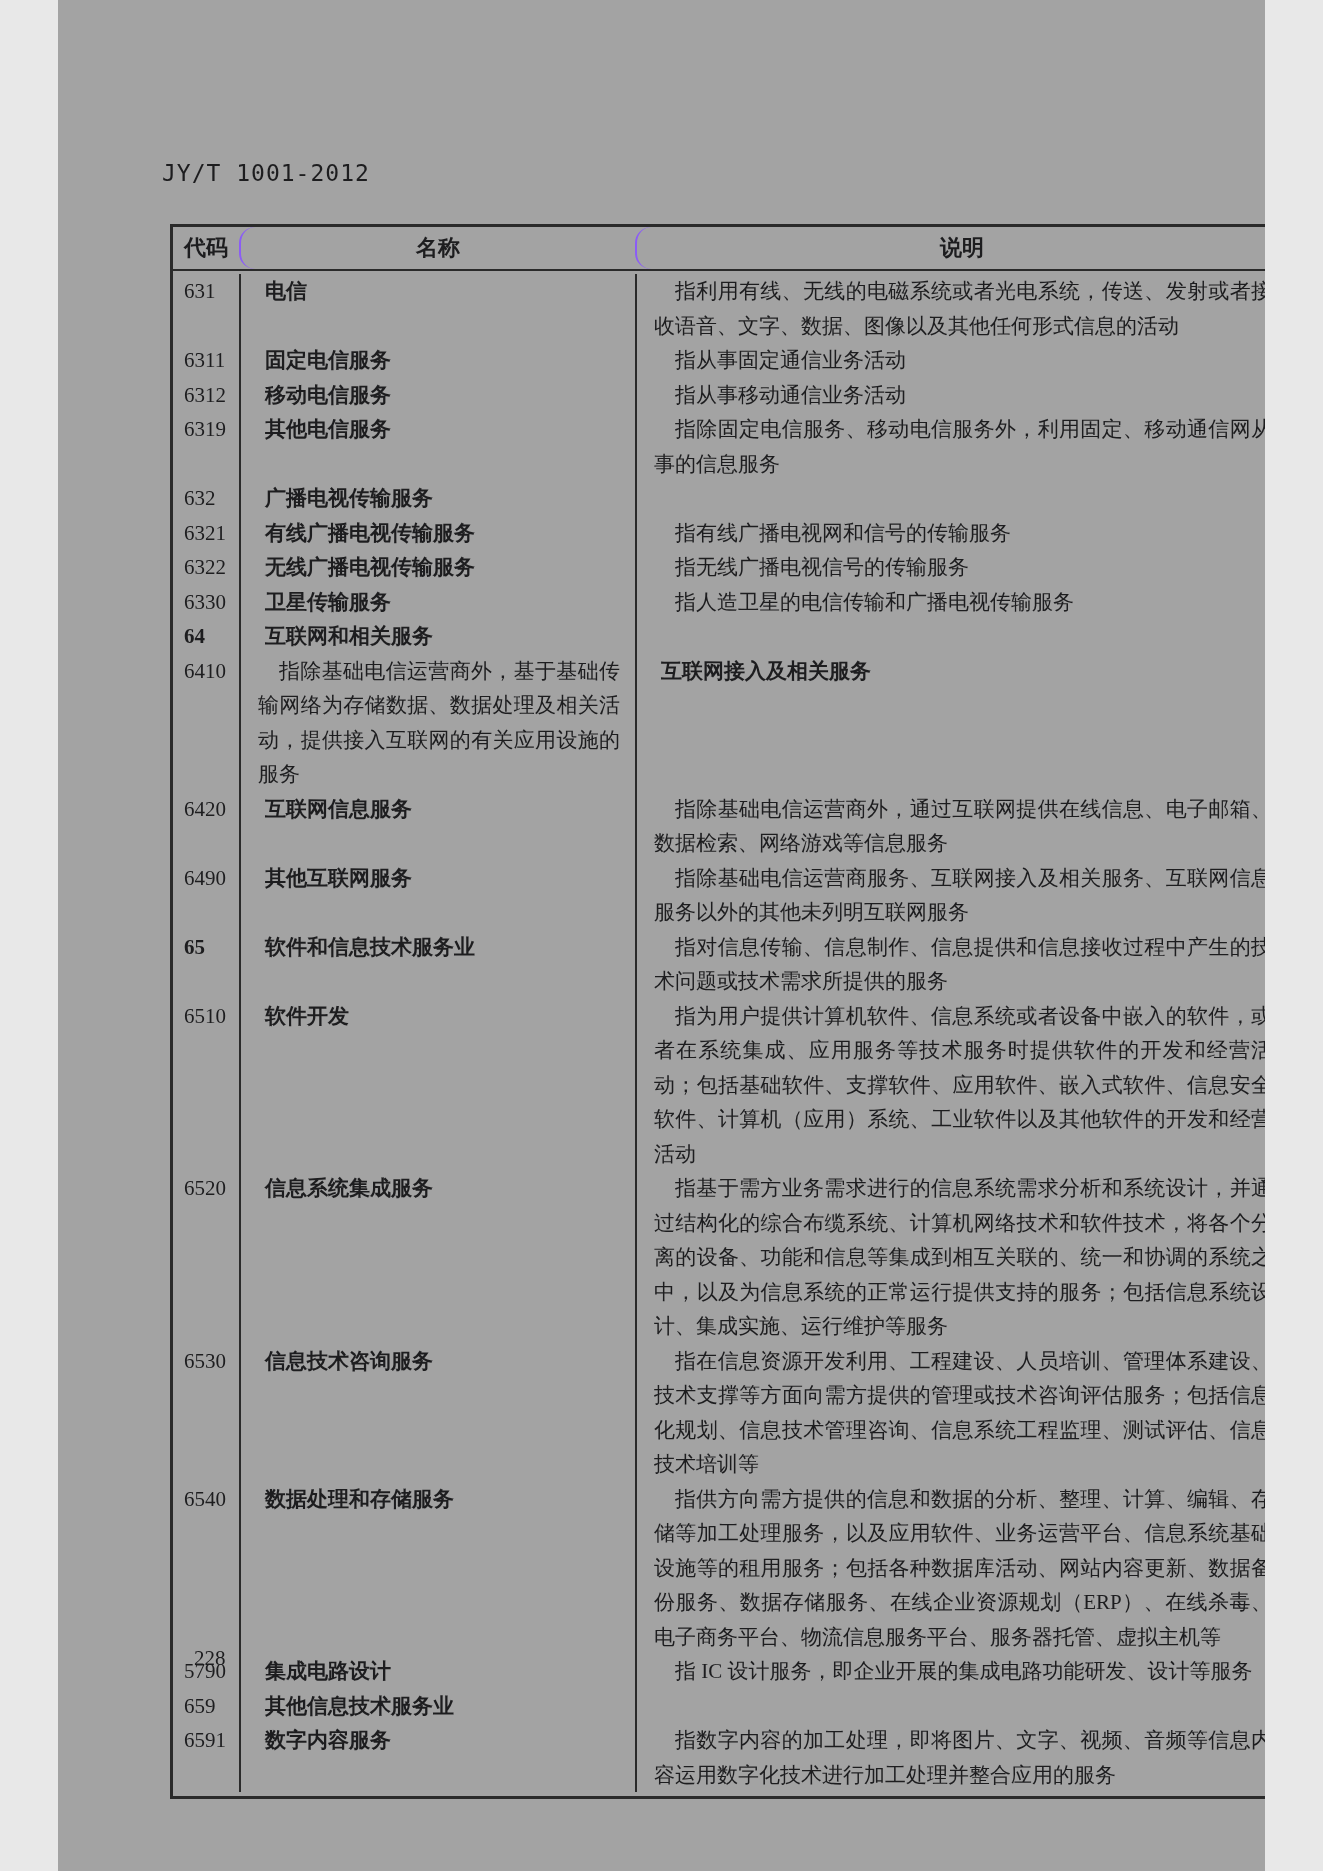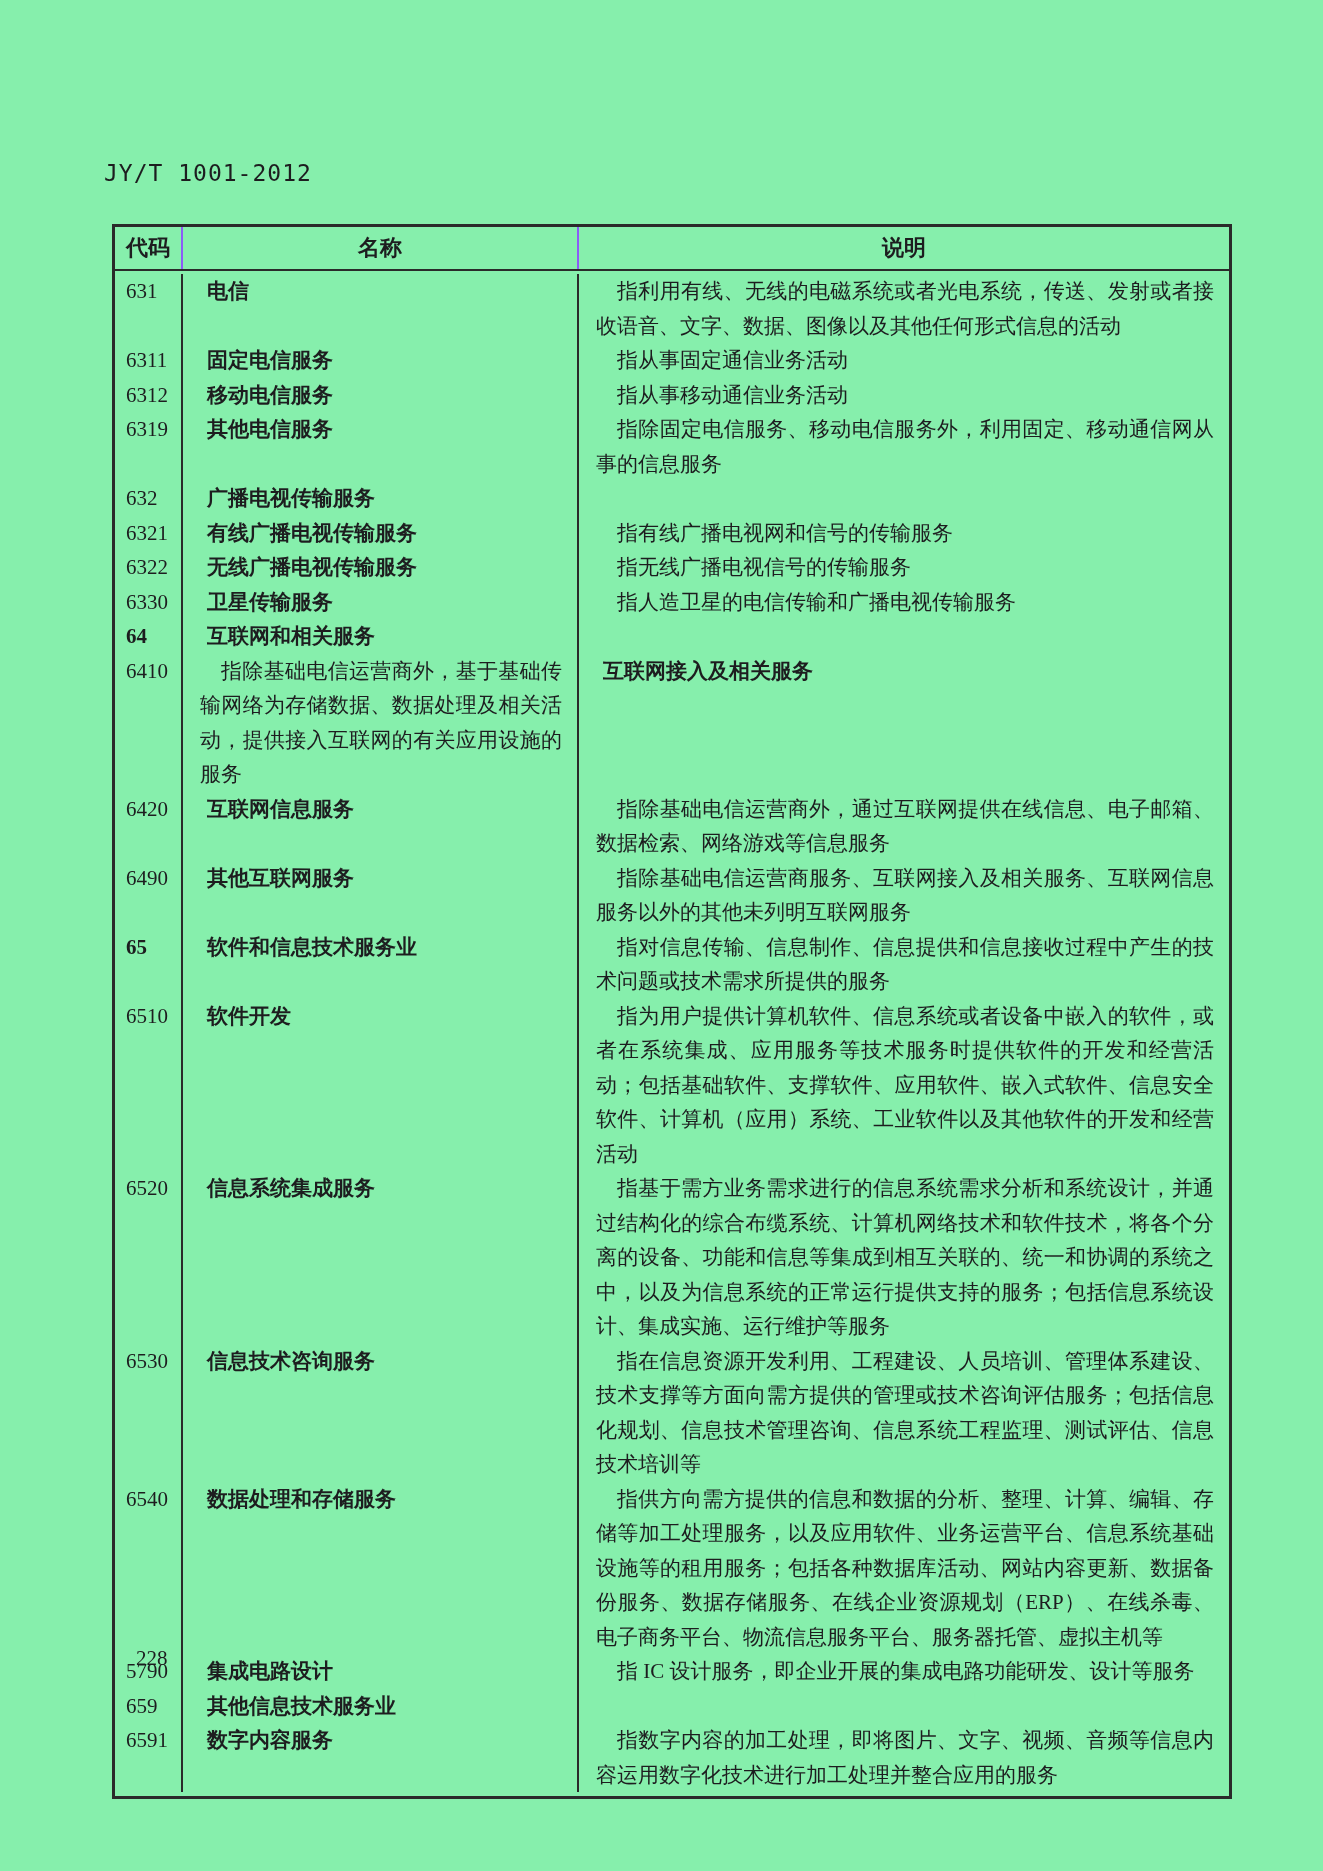--- a/index.html
+++ b/index.html
@@ -1,20 +1,20 @@
 <!DOCTYPE html>
 <html><head>
 <meta charset="utf-8">
 <style>
   html,body{margin:0;padding:0;background:#e8e8e8;}
   .page{
     position:relative;
-    width:1323px;height:1871px;
+    width:1207px;height:1871px;
     margin:0 auto;
-    background:#86efac;
+    background:#a3a3a3;
     font-family:"Liberation Serif","DejaVu Serif",serif;
     color:#1d1d1f;
     overflow:hidden;
   }
   .doc-number{
     position:absolute;
     left:104px;top:160px;
     font-family:"DejaVu Sans Mono",monospace;
     font-size:23px;
     letter-spacing:1px;
@@ -34,21 +34,21 @@
     border-bottom:2px solid #2a2a2a;
     height:42px;
     align-items:center;
     font-weight:bold;
     font-size:22px;
   }
   .thead .th{
     text-align:center;
     box-sizing:border-box;
     height:100%;
-    display:flex;align-items:center;justify-content:center;
+    display:flex;align-items:center;justify-content:center;border-radius:16px;
   }
   .thead .th + .th{border-left:2px solid #8b5cf6;}
   .tbody{display:block;padding:3px 0 4px 0;}
   .trow{
     display:grid;
     grid-template-columns:66px 396px 1fr;
     line-height:34.5px;
   }
   .trow .cell{box-sizing:border-box;}
   .cell.code{

